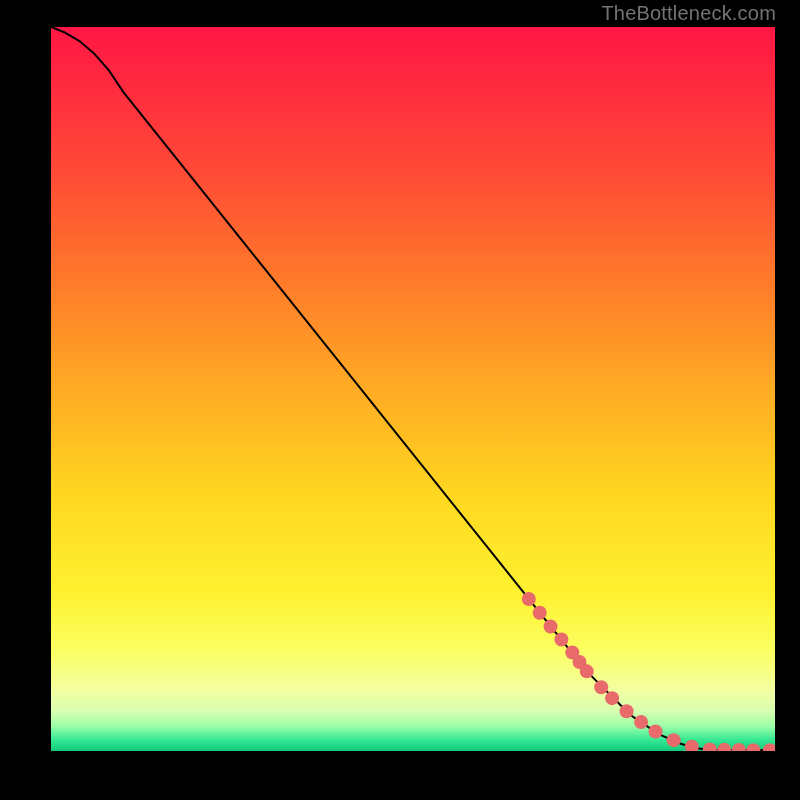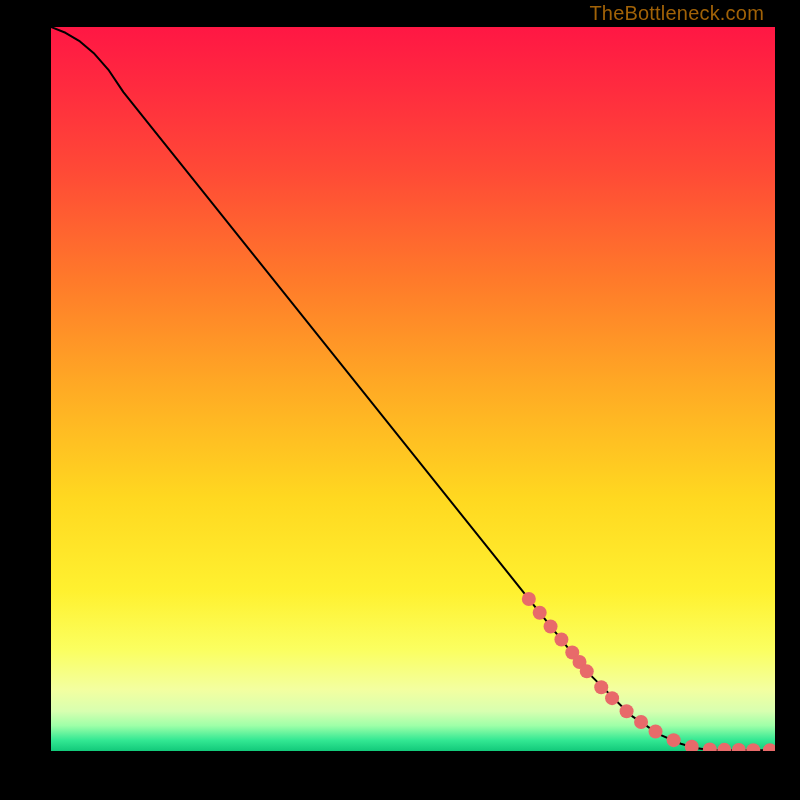--- a/index.html
+++ b/index.html
@@ -31,22 +31,22 @@
   }
   .svg-layer {
     position: absolute;
     left: 0; top: 0;
     width: 724px;
     height: 724px;
   }
   .watermark {
     position: absolute;
     top: 2px;
-    right: 36px;
-    color: #a16207;
+    right: 24px;
+    color: #737373;
     font-size: 20px;
     font-weight: 400;
     letter-spacing: 0.2px;
     user-select: none;
   }
 </style>
 </head>
 <body>
 
 <div class="frame">

